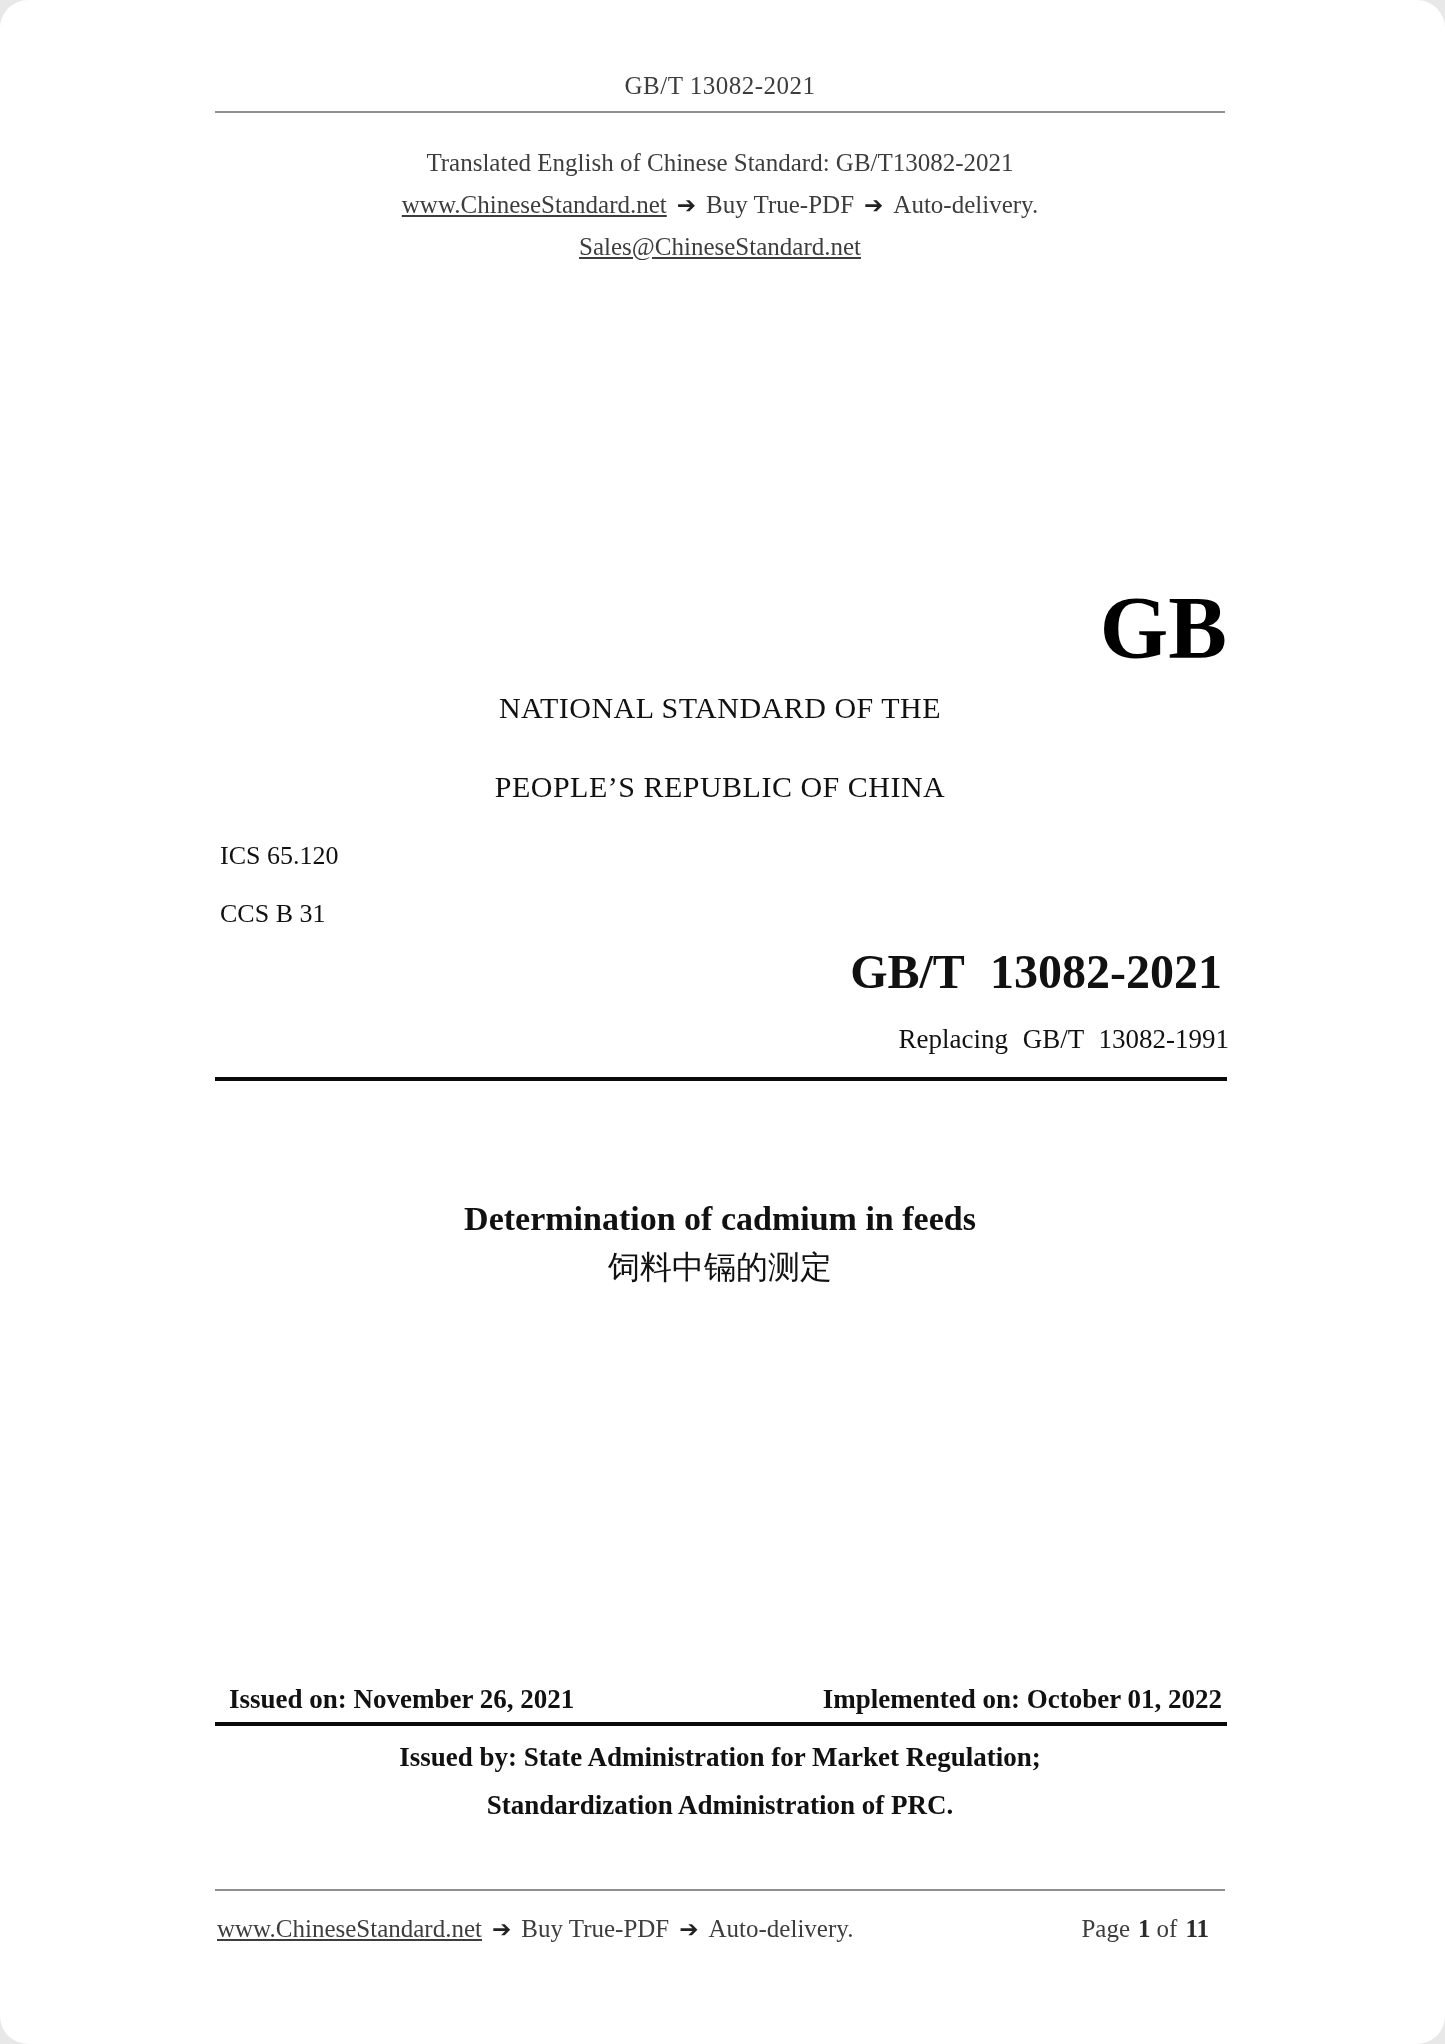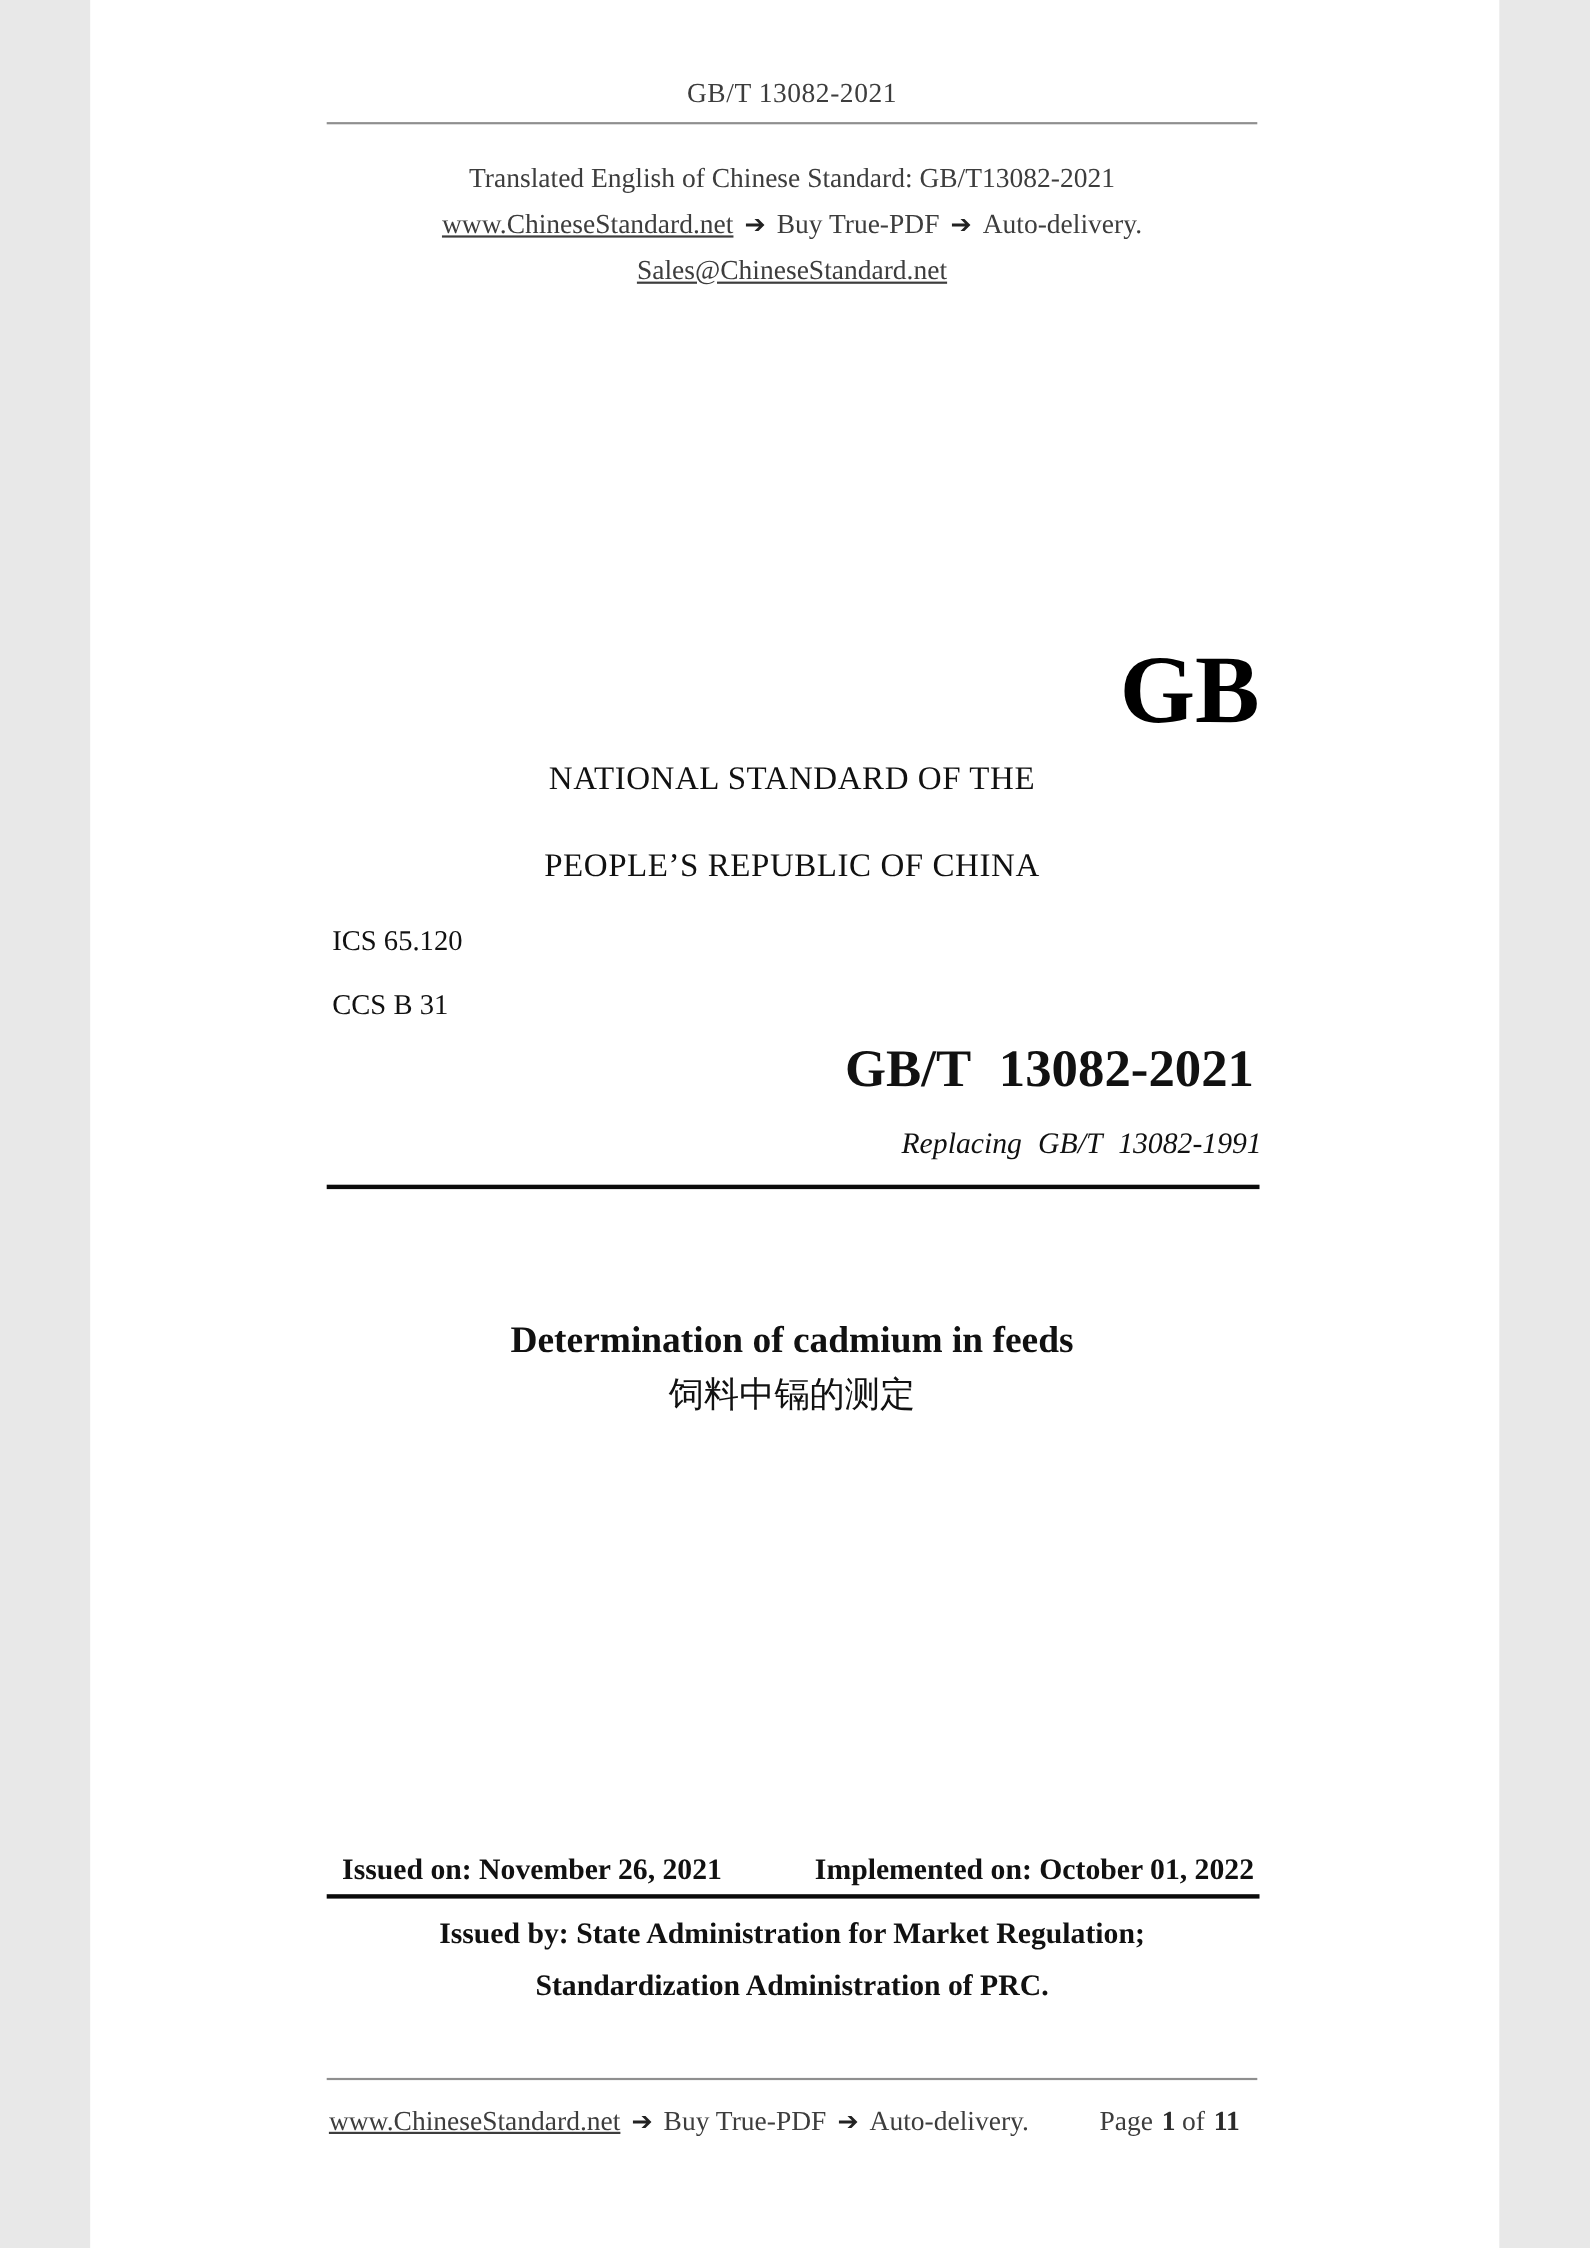--- a/index.html
+++ b/index.html
@@ -2,27 +2,28 @@
 <html><head>
 <meta charset="utf-8">
 <style>
   html, body {
     margin: 0;
     padding: 0;
     background: #e8e8e8;
   }
   .page {
     position: relative;
-    width: 1281px;
+    width: 1445px;
     height: 2044px;
     margin: 0 auto;
     background: #ffffff;
     font-family: "Liberation Serif", "DejaVu Serif", serif;
     color: #111111;
     overflow: hidden;
+    border-radius: 28px;
   }
   .abs { position: absolute; }
   .centered {
     left: 215px;
     right: 220px;
     text-align: center;
   }
   .muted { color: #3d3d3d; }
 
   
@@ -85,21 +86,20 @@
     font-size: 48px;
     font-weight: bold;
     word-spacing: 14px;
     line-height: 1;
   }
   .replacing {
     top: 1024px;
     right: 216px;
     font-size: 27px;
     word-spacing: 8px;
-    font-style: italic;
   }
   .rule-thick {
     left: 215px;
     right: 218px;
     height: 4px;
     background: #0a0a0a;
   }
   .code-rule { top: 1077px; }
 
   

